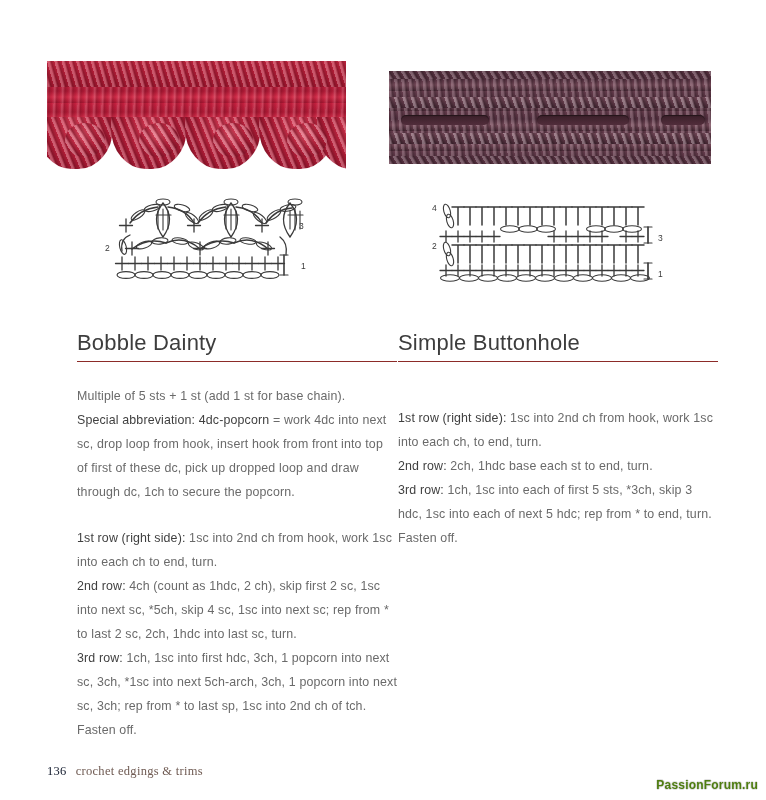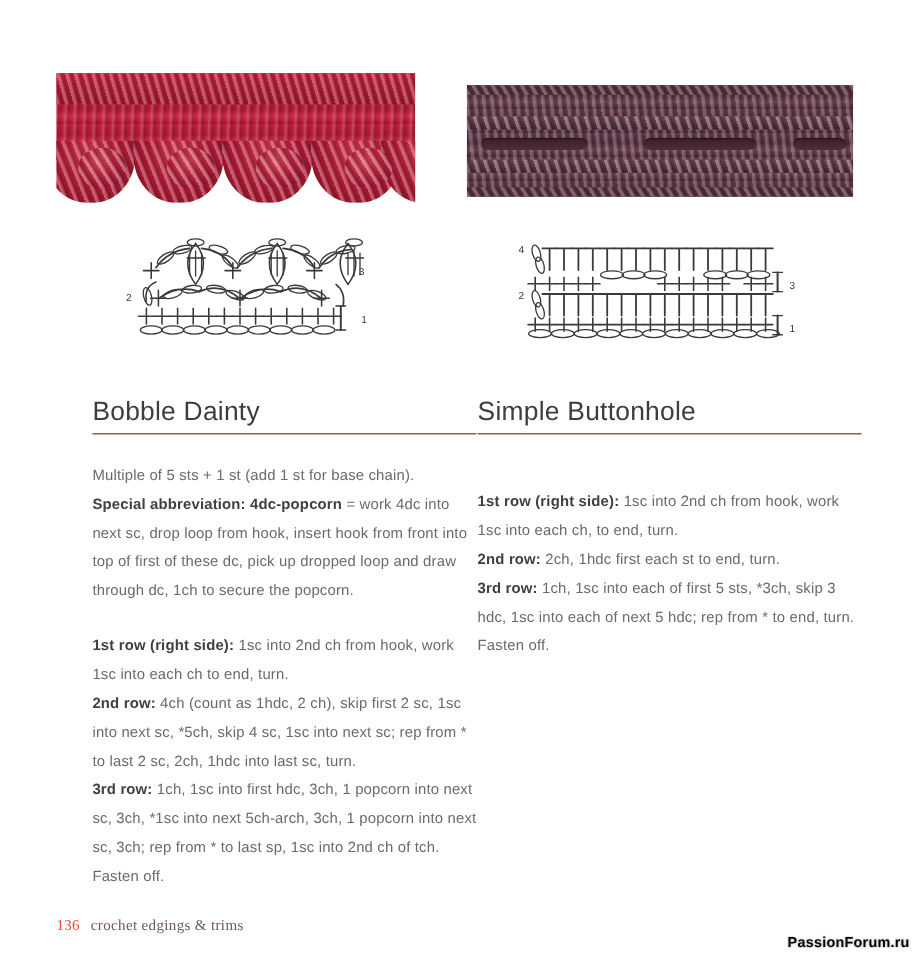--- a/index.html
+++ b/index.html
@@ -211,45 +211,45 @@
     letter-spacing: 0.15px;
   }
   .body-text p {
     margin: 0 0 0 0;
   }
   .para-gap {
     height: 22px;
   }
   .body-text b {
     color: #3f3f3f;
-    font-weight: bold;
+    font-weight: normal;
     text-align: center;
   }
 
   
   #footer {
     position: absolute;
     left: 47px;
     top: 764px;
     font-family: "Liberation Serif", serif;
     font-size: 12.5px;
     color: #6f5a52;
     letter-spacing: 0.3px;
   }
   #footer .page-number {
-    color: #ef4444;
+    color: #0f172a;
     margin-right: 9px;
   }
   #watermark {
     position: absolute;
     right: 8px;
     top: 778px;
     font-size: 12px;
     font-weight: bold;
-    color: #000000;
+    color: #4d7c0f;
     text-shadow:
       0 0 1px #d8d8d8,
       1px 0 0 #e2e2e2,
       -1px 0 0 #e2e2e2,
       0 1px 0 #e2e2e2,
       0 -1px 0 #e2e2e2;
     letter-spacing: 0.2px;
   }
 </style>
 </head>
@@ -541,21 +541,21 @@
       <p>Fasten off.</p>
     </div>
   </div>
 
   <div class="column" id="column-right">
     <h2 class="pattern-title">Simple Buttonhole</h2>
     <div class="title-rule"></div>
     <div class="body-text">
       <div class="para-gap"></div>
       <p><b>1st row (right side):</b><span> 1sc into 2nd ch from hook, work 1sc into each ch, to end, turn.</span></p>
-      <p><b>2nd row:</b><span> 2ch, 1hdc first each st to end, turn.</span></p>
+      <p><b>2nd row:</b><span> 2ch, 1hdc base each st to end, turn.</span></p>
       <p><b>3rd row:</b><span> 1ch, 1sc into each of first 5 sts, *3ch, skip 3 hdc, 1sc into each of next 5 hdc; rep from * to end, turn.</span></p>
       <p>Fasten off.</p>
     </div>
   </div>
 
   <div id="footer">
     <span class="page-number">136</span><span>crochet edgings &amp; trims</span>
   </div>
 
   <div id="watermark">PassionForum.ru</div>

